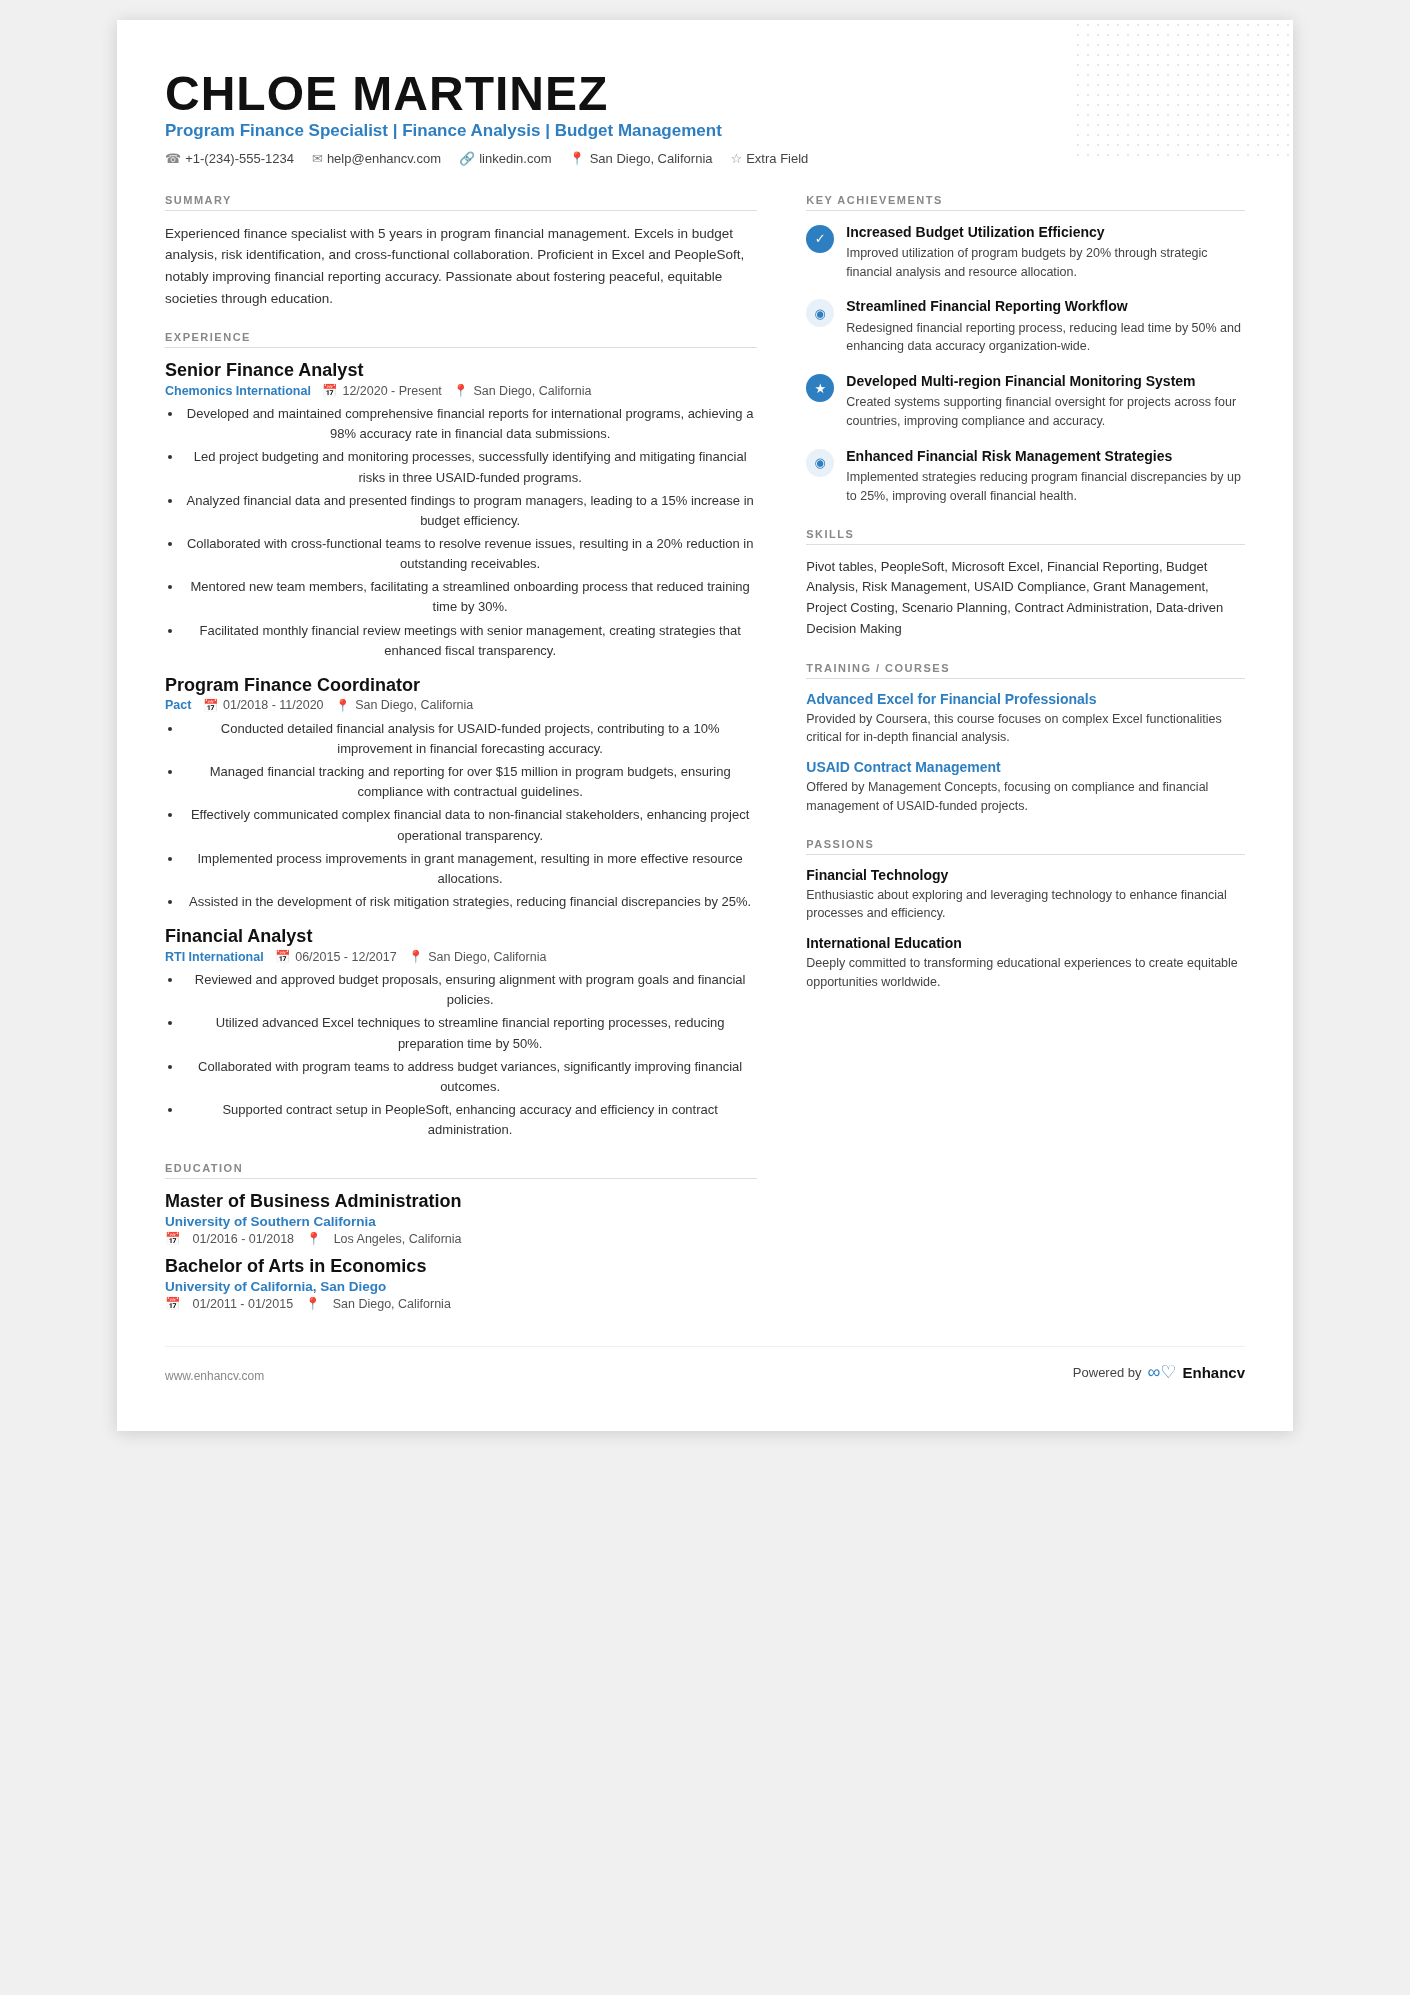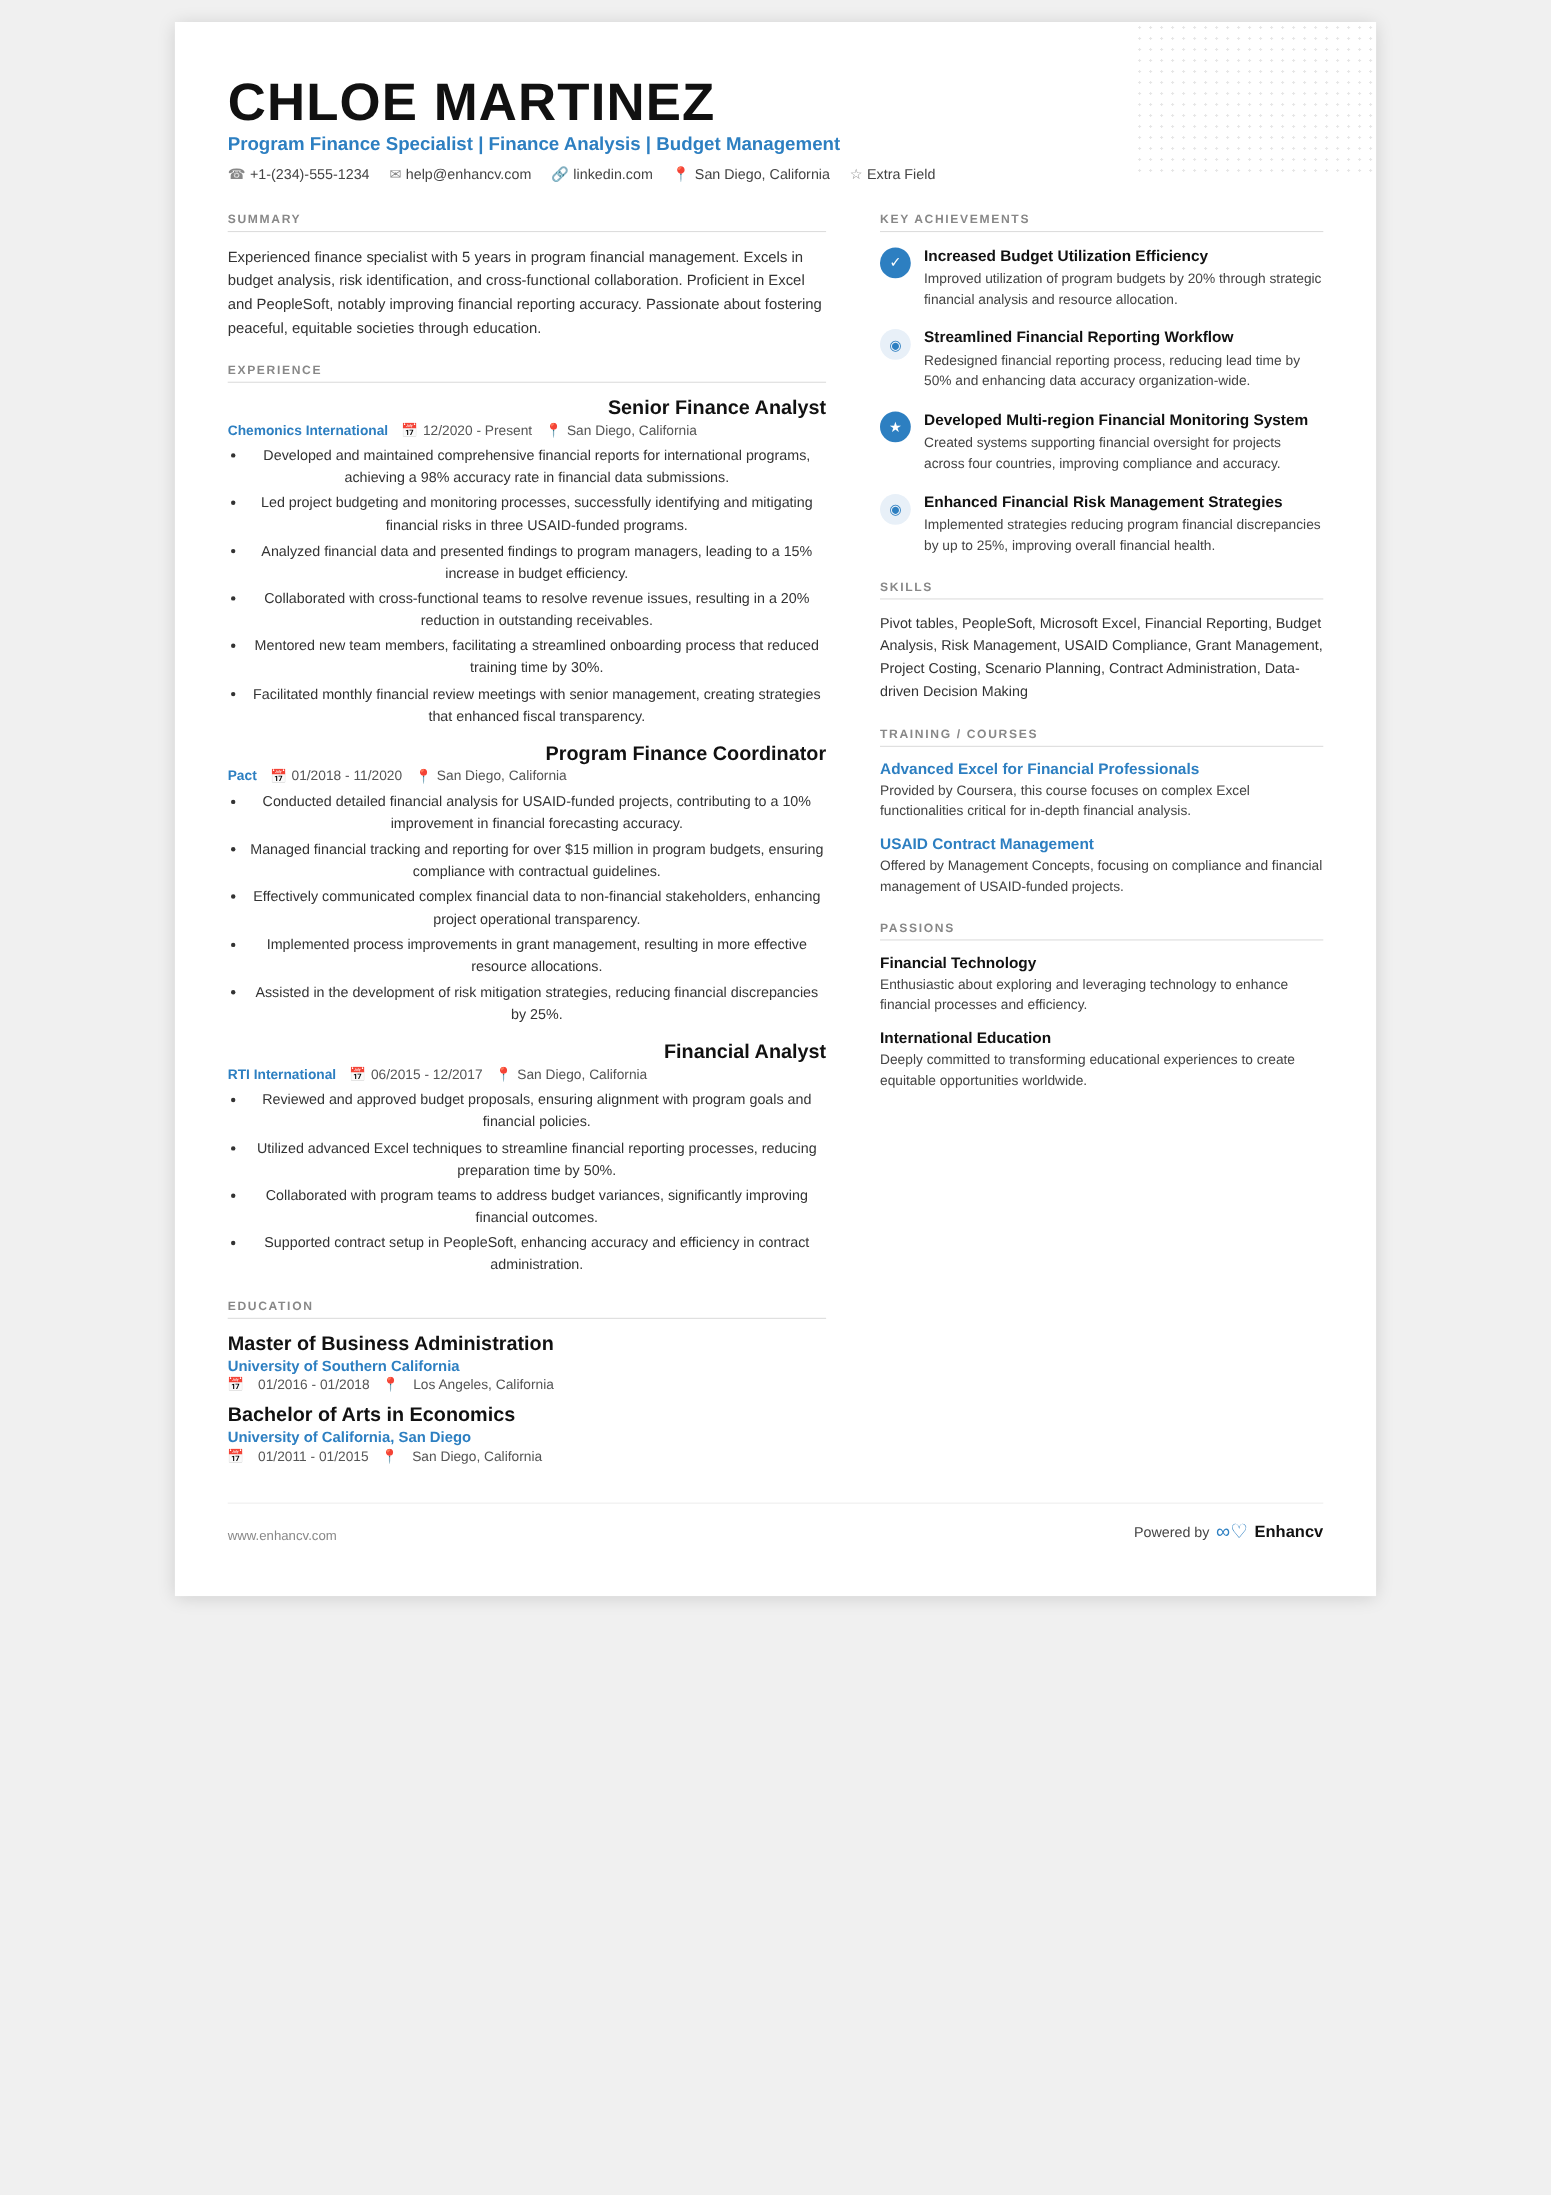--- a/index.html
+++ b/index.html
@@ -4,21 +4,21 @@
   <style>
     * { margin: 0; padding: 0; box-sizing: border-box; }
     body {
       font-family: 'Arial', sans-serif;
       background: #f0f0f0;
       display: flex;
       justify-content: center;
       padding: 20px;
     }
     .resume-page {
-      width: 1092px;
+      width: 1176px;
       background: #fff;
       padding: 48px 48px 48px 48px;
       box-shadow: 0 2px 16px rgba(0,0,0,0.15);
       position: relative;
     }
     
     .dot-pattern {
       position: absolute;
       top: 0;
       right: 0;
@@ -89,21 +89,20 @@
       color: #333;
       line-height: 1.6;
     }
 
     
     .job-title {
       font-size: 18px;
       font-weight: 700;
       color: #111;
       margin-bottom: 2px;
-      text-align: right;
     }
     .job-meta {
       display: flex;
       align-items: center;
       gap: 12px;
       font-size: 12.5px;
       color: #555;
       margin-bottom: 6px;
       flex-wrap: wrap;
     }

